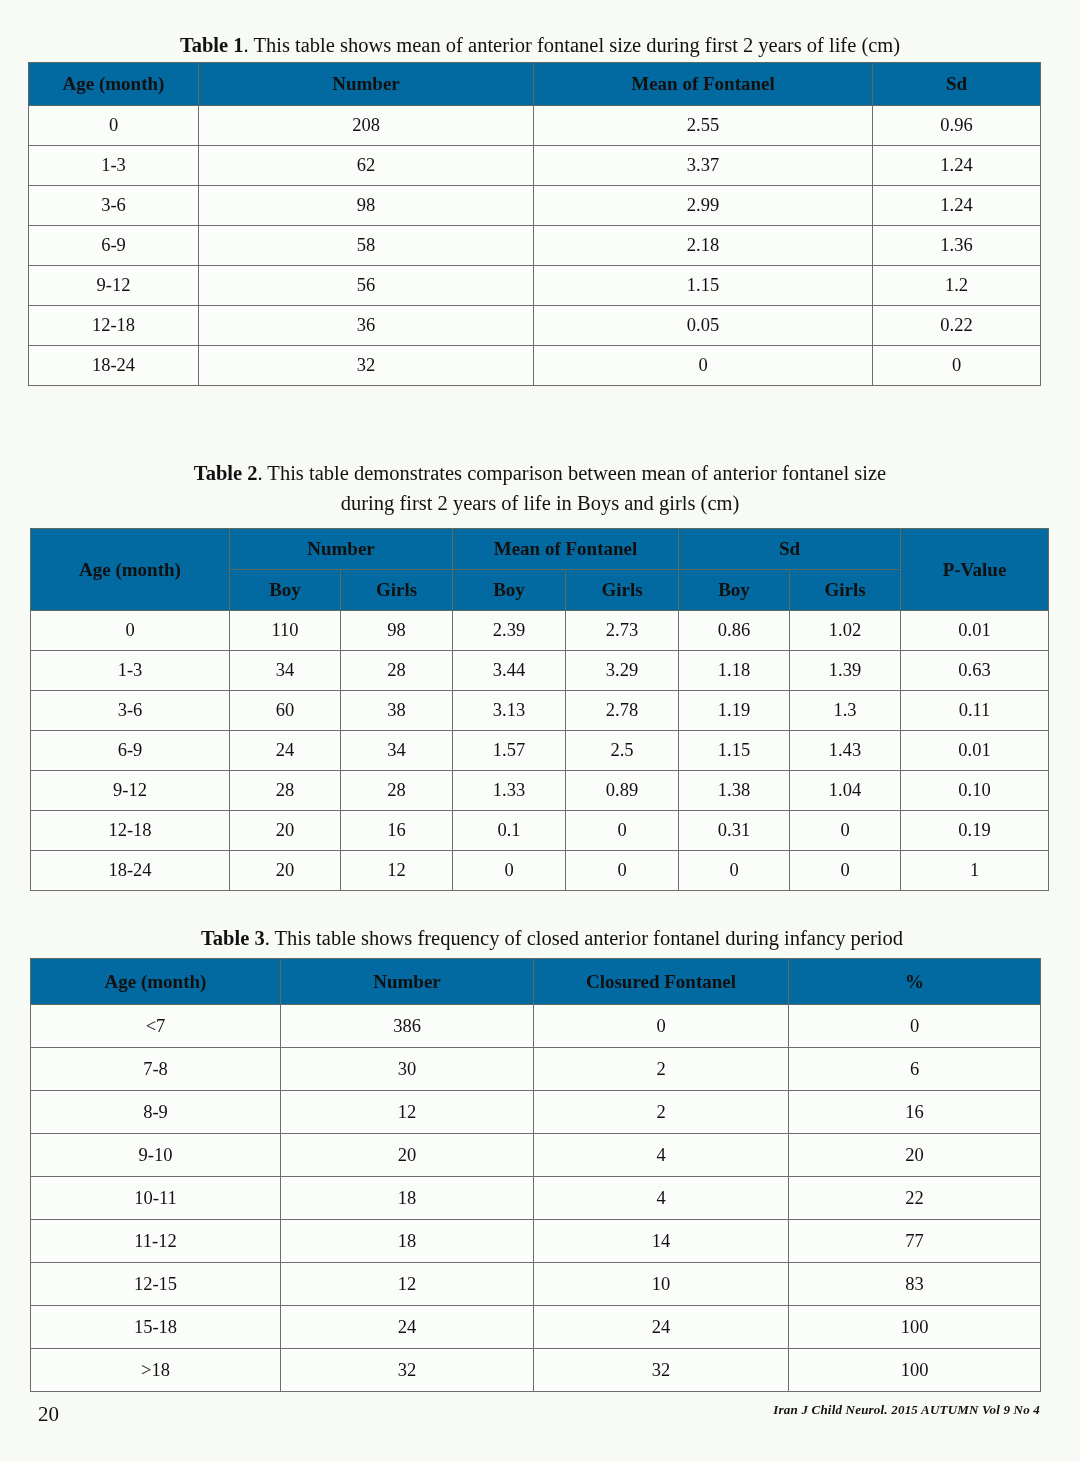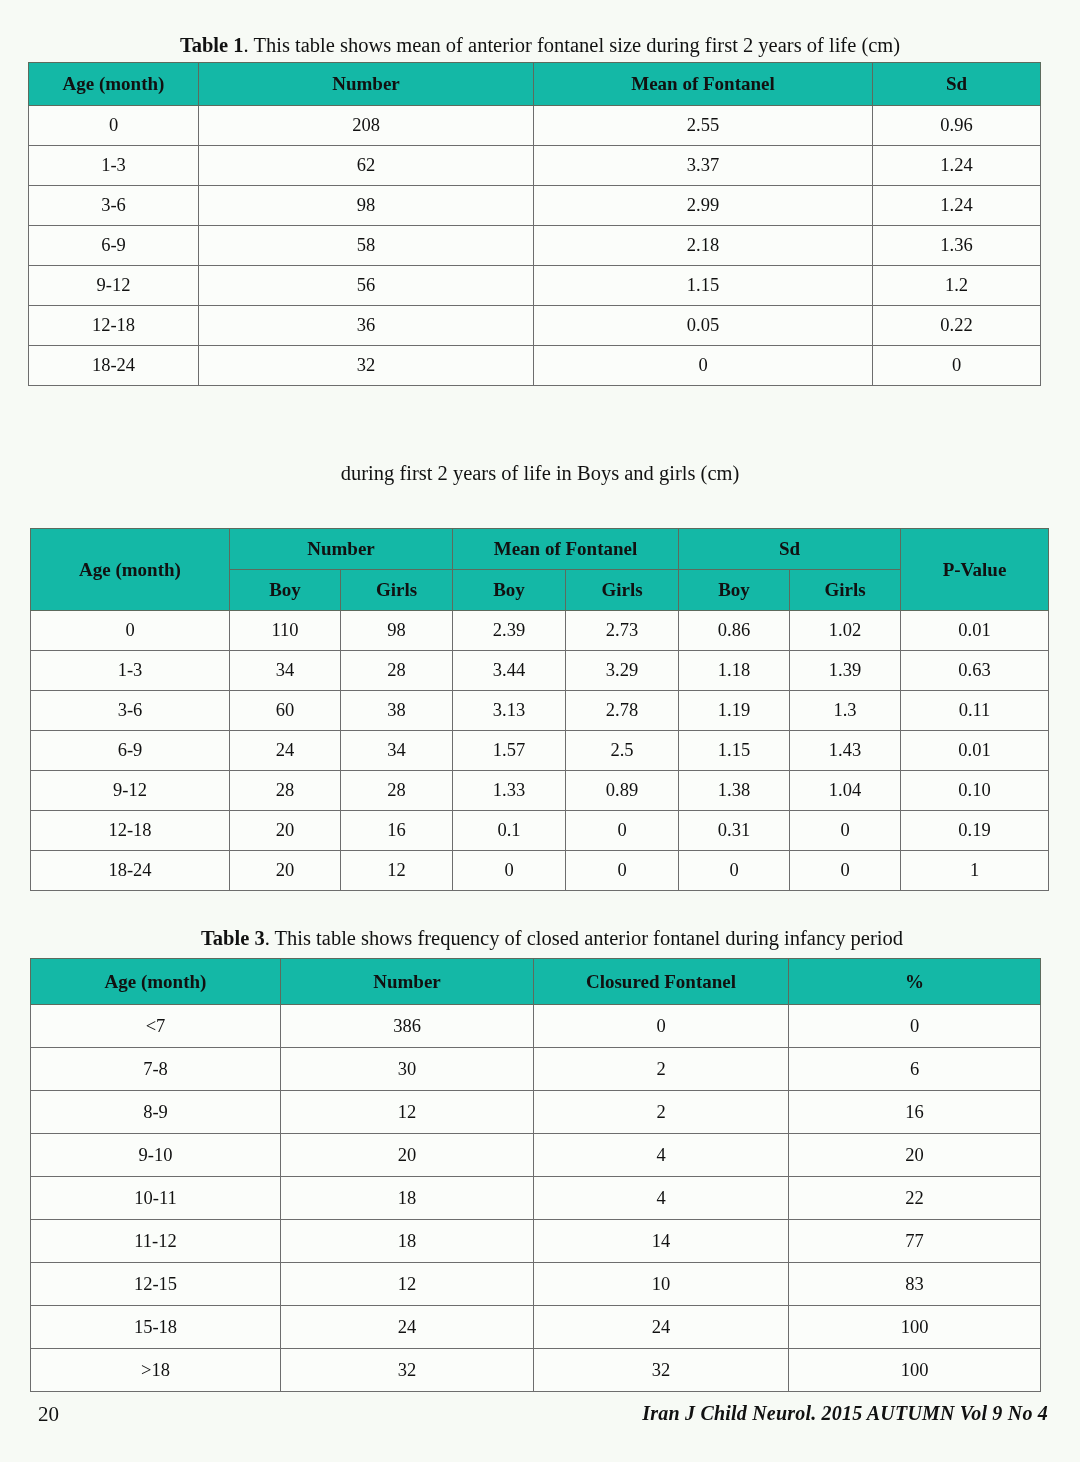--- a/index.html
+++ b/index.html
@@ -46,21 +46,21 @@
   table.tbl td,
   table.tbl th {
     border: 1px solid #6d6d6d;
     text-align: center;
     vertical-align: middle;
     padding: 0 4px;
     font-weight: normal;
     color: #111;
   }
   table.tbl thead th {
-    background: #14b8a6;
+    background: #0369a1;
     font-weight: bold;
     font-size: 19px;
     border-color: #5d6b5d;
   }
   table.tbl tbody td {
     background: #fbfdfa;
   }
 
   
   #table1 {
@@ -110,23 +110,23 @@
   .footer .pageno {
     position: absolute;
     left: 38px;
     top: 0;
     font-size: 21px;
     font-family: "Liberation Serif", serif;
     color: #111;
   }
   .footer .journal {
     position: absolute;
-    right: 32px;
+    right: 40px;
     top: 0;
-    font-size: 20px;
+    font-size: 13px;
     font-style: italic;
     font-weight: bold;
     font-family: "Liberation Serif", serif;
     color: #111;
     letter-spacing: 0.2px;
     text-align: right;
   }
 </style>
 </head>
 <body>
@@ -192,20 +192,21 @@
       <tr>
         <td>18-24</td>
         <td>32</td>
         <td>0</td>
         <td>0</td>
       </tr>
     </tbody>
   </table>
 
   <div id="cap2" class="caption">
+    <div><span class="lbl">Table 2</span><span>. This table demonstrates comparison between mean of anterior fontanel size</span></div>
     <div>during first 2 years of life in Boys and girls (cm)</div>
   </div>
 
   <table id="table2" class="tbl">
     <colgroup>
       <col style="width:199px">
       <col style="width:111px">
       <col style="width:112px">
       <col style="width:113px">
       <col style="width:113px">

